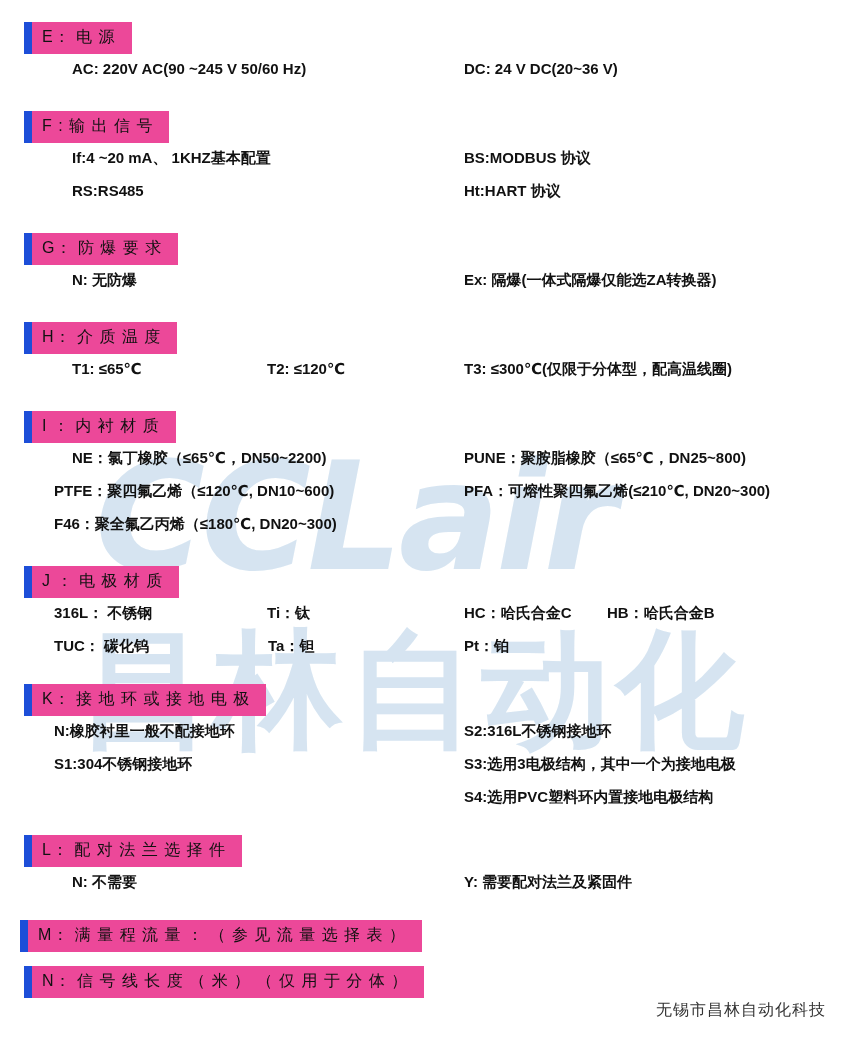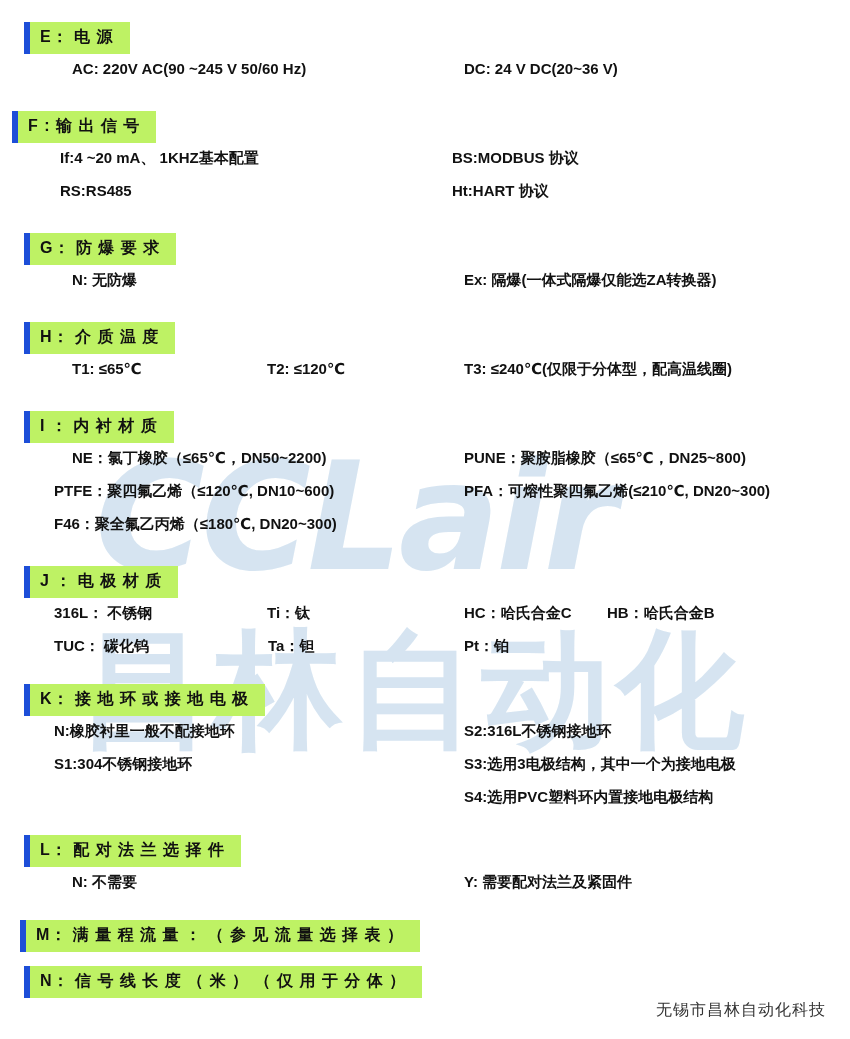--- a/index.html
+++ b/index.html
@@ -54,25 +54,25 @@
     z-index: 2;
     padding: 0;
   }
 
   .section {
     position: relative;
   }
 
   .hdr {
     display: inline-block;
-    background: #bef264;
-    border-left: 6px solid #1d4ed8;
+    background: #ec4899;
+    border-left: 8px solid #1d4ed8;
     padding: 5px 16px 6px 10px;
     font-size: 16px;
-    font-weight: bold;
+    font-weight: normal;
     letter-spacing: 1px;
     color: #111;
   }
 
   .rows {
     position: relative;
     margin-top: 6px;
     text-decoration: underline;
   }
   .row {
@@ -106,41 +106,41 @@
   <div class="wm-text wm-cn">昌林自动化</div>
 </div>
 
 <div class="page" id="page">
     <div class="section" style="padding-top: 22px; padding-left: 24px;"><div class="hdr">E：  电 源</div><div class="rows">
         <div class="row">
           <div class="cell bold" style="left: 48px;">AC:  220V AC(90 ~245 V  50/60 Hz)</div>
           <div class="cell bold" style="left: 440px;">DC:  24 V DC(20~36 V)</div>
         </div>
       </div></div>
-    <div class="section" style="padding-top: 18px; padding-left: 12px;"><div class="hdr">F :    输 出 信 号</div><div class="rows">
+    <div class="section" style="padding-top: 18px; padding-left: 24px;"><div class="hdr">F :    输 出 信 号</div><div class="rows">
         <div class="row">
           <div class="cell bold" style="left: 48px;">If:4 ~20 mA、 1KHZ基本配置</div>
           <div class="cell bold" style="left: 440px;">BS:MODBUS 协议</div>
         </div>
         <div class="row">
           <div class="cell bold" style="left: 48px;">RS:RS485</div>
           <div class="cell bold" style="left: 440px;">Ht:HART   协议</div>
         </div>
       </div></div>
     <div class="section" style="padding-top: 18px; padding-left: 24px;"><div class="hdr">G：  防 爆 要 求</div><div class="rows">
         <div class="row">
           <div class="cell bold" style="left: 48px;">N:  无防爆</div>
           <div class="cell bold" style="left: 440px;">Ex:  隔爆(一体式隔爆仅能选ZA转换器)</div>
         </div>
       </div></div>
     <div class="section" style="padding-top: 18px; padding-left: 24px;"><div class="hdr">H：  介 质 温 度</div><div class="rows">
         <div class="row">
           <div class="cell bold" style="left: 48px;">T1:  ≤65℃</div>
           <div class="cell bold" style="left: 243px;">T2:  ≤120℃</div>
-          <div class="cell bold" style="left: 440px;">T3:  ≤240℃(仅限于分体型，配高温线圈)</div>
+          <div class="cell bold" style="left: 440px;">T3:  ≤300℃(仅限于分体型，配高温线圈)</div>
         </div>
       </div></div>
     <div class="section" style="padding-top: 18px; padding-left: 24px;"><div class="hdr">I ：  内 衬 材 质</div><div class="rows">
         <div class="row">
           <div class="cell bold" style="left: 48px;">NE：氯丁橡胶（≤65℃，DN50~2200)</div>
           <div class="cell bold" style="left: 440px;">PUNE：聚胺脂橡胶（≤65℃，DN25~800)</div>
         </div>
         <div class="row">
           <div class="cell bold" style="left: 30px;">PTFE：聚四氟乙烯（≤120℃, DN10~600)</div>
           <div class="cell bold" style="left: 440px;">PFA：可熔性聚四氟乙烯(≤210℃, DN20~300)</div>

